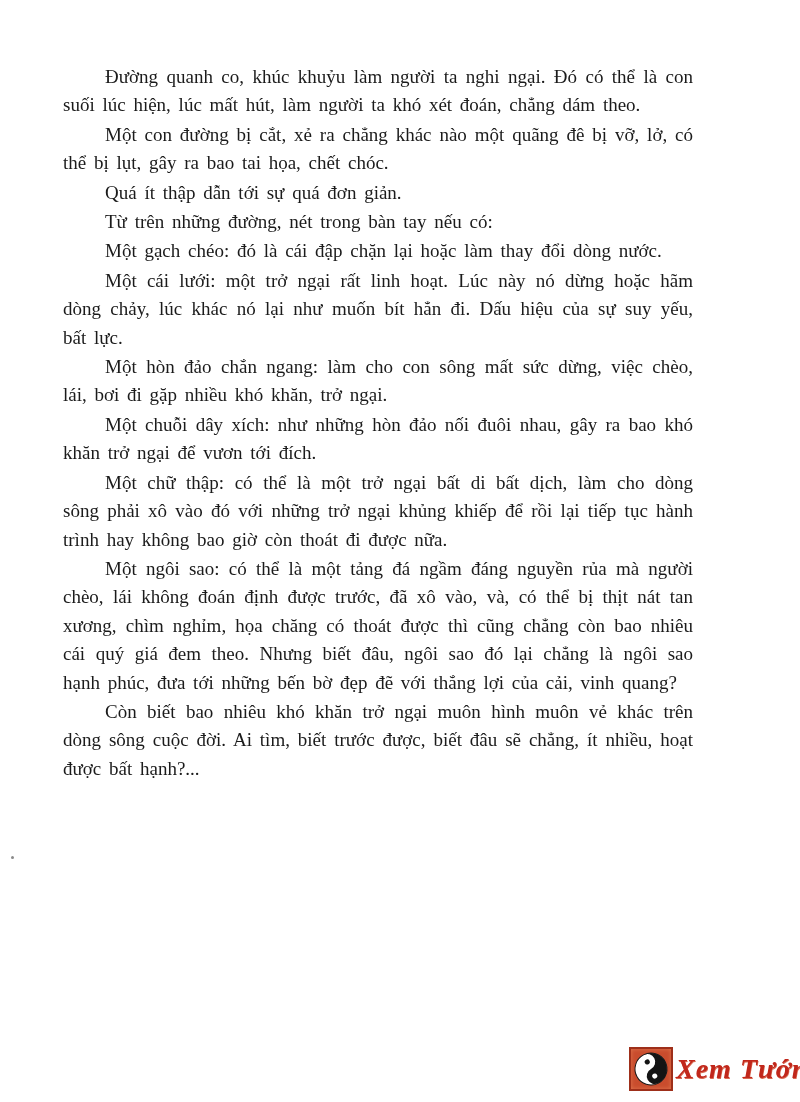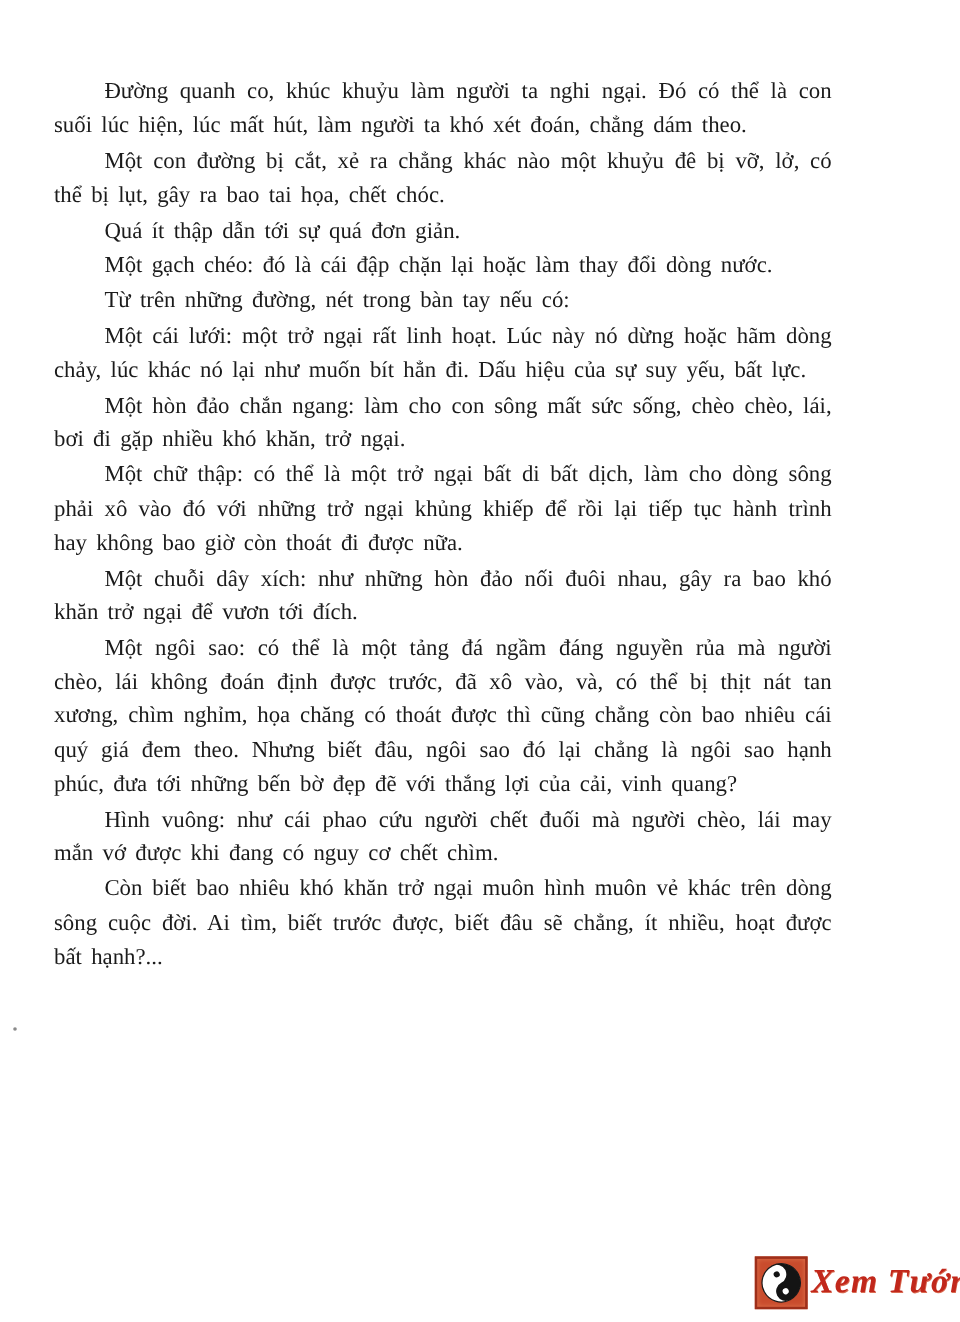--- a/index.html
+++ b/index.html
@@ -20,21 +20,21 @@
     left: 45px;
     top: 63px;
     width: 648px;
     color: #1b1b1b;
     font-size: 19px;
     line-height: 28.4px;
     text-align: justify;
     word-spacing: 3px;
   }
   .text-block p {
-    margin: 0 0 1px 0;
+    margin: 0 0 1px 18px;
     text-indent: 42px;
   }
   
   .artifact-dot {
     position: absolute;
     left: 11px;
     top: 856px;
     width: 3px;
     height: 3px;
     background: #8a8a8a;
@@ -78,30 +78,29 @@
     text-shadow: 0.5px 0.5px 0 #d96a52;
   }
 </style>
 </head>
 <body>
 
 <div class="page">
 
   <div class="text-block">
     <p>Đường quanh co, khúc khuỷu làm người ta nghi ngại. Đó có thể là con suối lúc hiện, lúc mất hút, làm người ta khó xét đoán, chẳng dám theo.</p>
-    <p>Một con đường bị cắt, xẻ ra chẳng khác nào một khuỷu đê bị vỡ, lở, có thể bị lụt, gây ra bao tai họa, chết chóc.</p>
+    <p>Một con đường bị cắt, xẻ ra chẳng khác nào một quãng đê bị vỡ, lở, có thể bị lụt, gây ra bao tai họa, chết chóc.</p>
     <p>Quá ít thập dẫn tới sự quá đơn giản.</p>
+    <p>Từ trên những đường, nét trong bàn tay nếu có:</p>
     <p>Một gạch chéo: đó là cái đập chặn lại hoặc làm thay đổi dòng nước.</p>
-    <p>Từ trên những đường, nét trong bàn tay nếu có:</p>
     <p>Một cái lưới: một trở ngại rất linh hoạt. Lúc này nó dừng hoặc hãm dòng chảy, lúc khác nó lại như muốn bít hẳn đi. Dấu hiệu của sự suy yếu, bất lực.</p>
-    <p>Một hòn đảo chắn ngang: làm cho con sông mất sức sống, chèo chèo, lái, bơi đi gặp nhiều khó khăn, trở ngại.</p>
+    <p>Một hòn đảo chắn ngang: làm cho con sông mất sức dừng, việc chèo, lái, bơi đi gặp nhiều khó khăn, trở ngại.</p>
+    <p>Một chuỗi dây xích: như những hòn đảo nối đuôi nhau, gây ra bao khó khăn trở ngại để vươn tới đích.</p>
     <p>Một chữ thập: có thể là một trở ngại bất di bất dịch, làm cho dòng sông phải xô vào đó với những trở ngại khủng khiếp để rồi lại tiếp tục hành trình hay không bao giờ còn thoát đi được nữa.</p>
-    <p>Một chuỗi dây xích: như những hòn đảo nối đuôi nhau, gây ra bao khó khăn trở ngại để vươn tới đích.</p>
     <p>Một ngôi sao: có thể là một tảng đá ngầm đáng nguyền rủa mà người chèo, lái không đoán định được trước, đã xô vào, và, có thể bị thịt nát tan xương, chìm nghỉm, họa chăng có thoát được thì cũng chẳng còn bao nhiêu cái quý giá đem theo. Nhưng biết đâu, ngôi sao đó lại chẳng là ngôi sao hạnh phúc, đưa tới những bến bờ đẹp đẽ với thắng lợi của cải, vinh quang?</p>
-    <p>Hình vuông: như cái phao cứu người chết đuối mà người chèo, lái may mắn vớ được khi đang có nguy cơ chết chìm.</p>
     <p>Còn biết bao nhiêu khó khăn trở ngại muôn hình muôn vẻ khác trên dòng sông cuộc đời. Ai tìm, biết trước được, biết đâu sẽ chẳng, ít nhiều, hoạt được bất hạnh?...</p>
   </div>
 
   <div class="artifact-dot"></div>
 
   <div class="watermark">
     <div class="wm-logo">
       <svg viewBox="0 0 100 100" aria-hidden="true">
         <circle cx="50" cy="50" r="47" fill="#ffffff" stroke="#1a1a1a" stroke-width="3"></circle>
         <path d="M50 3 a47 47 0 0 1 0 94 a23.5 23.5 0 0 1 0 -47 a23.5 23.5 0 0 0 0 -47 Z" fill="#141414"></path>

